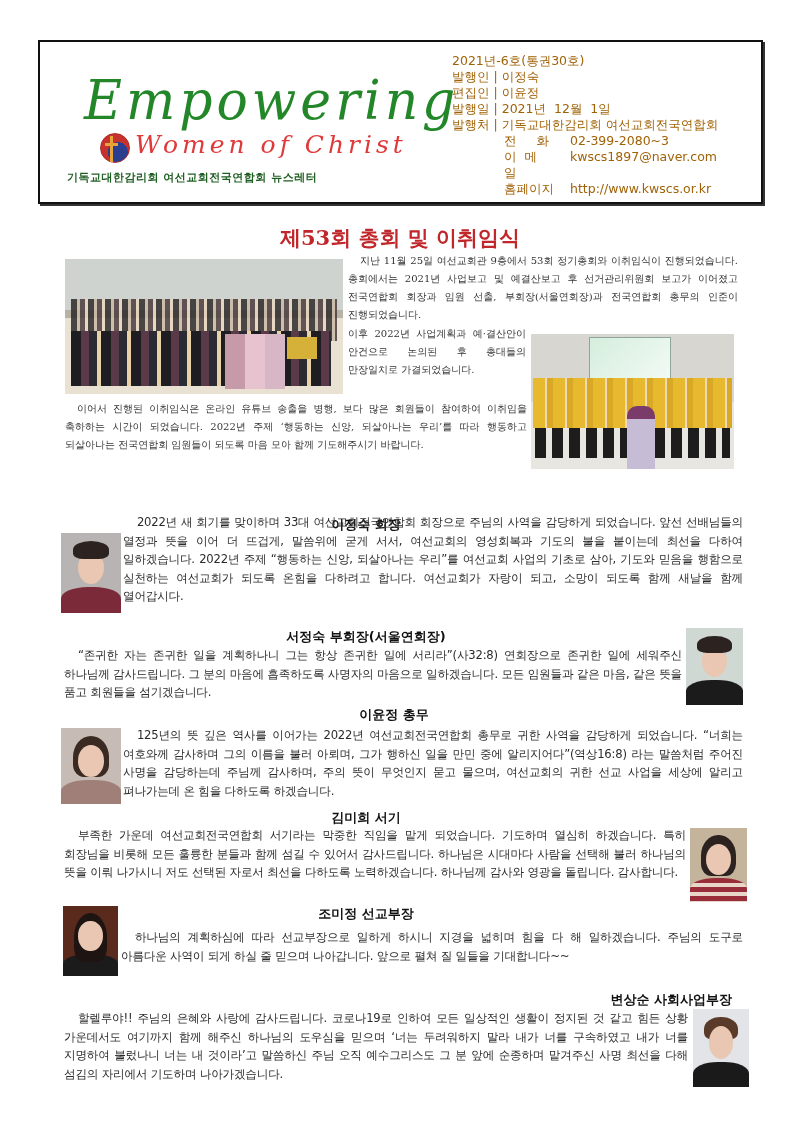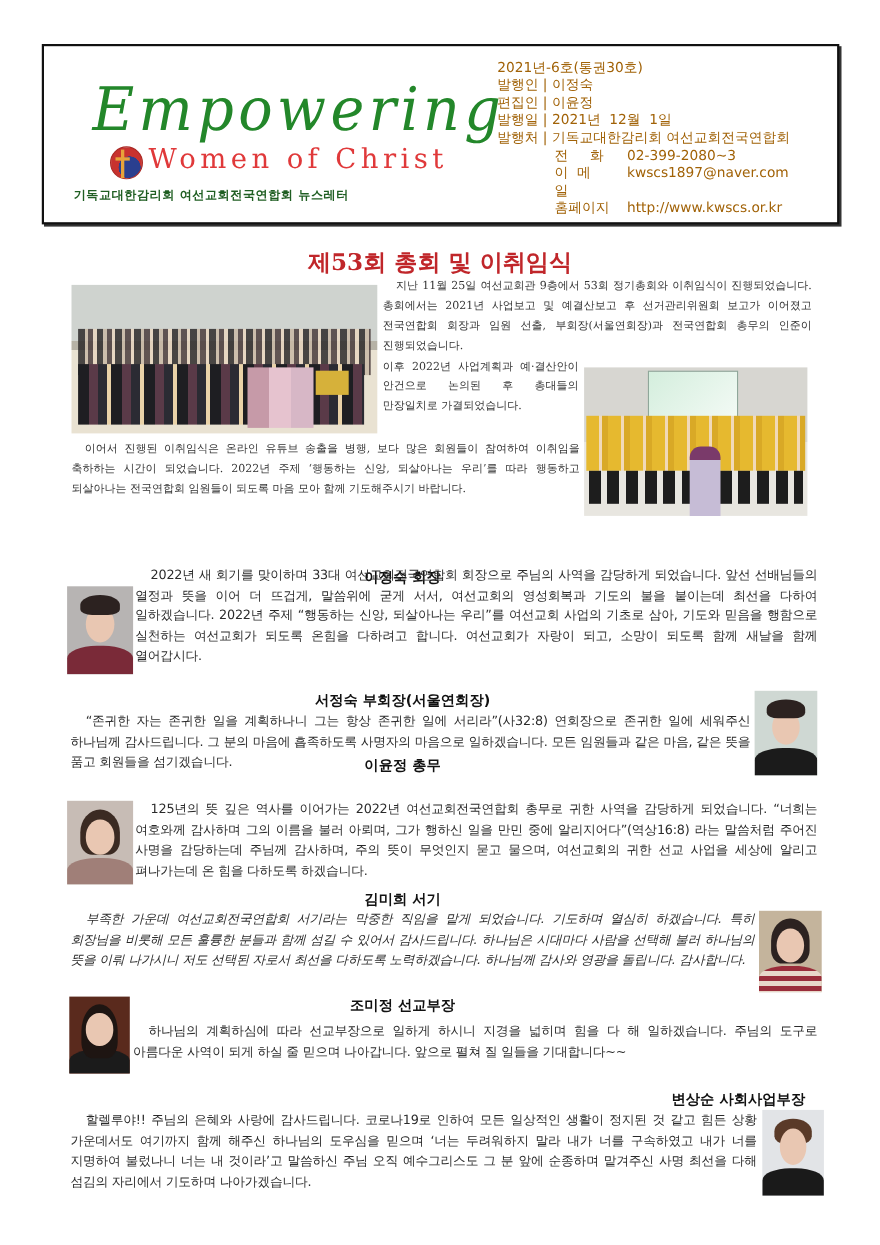--- a/index.html
+++ b/index.html
@@ -21,21 +21,21 @@
   .emblem {
     position: absolute; left: 60px; top: 91px; width: 30px; height: 30px;
     border-radius: 50%;
     background: radial-gradient(circle at 60% 65%, #2a3f8f 0 40%, #c8322e 41% 100%);
     border: 1px solid #aa2a26;
   }
   .emblem .cross-v { position: absolute; left: 9px; top: 2px; width: 3px; height: 26px; background: #e7a43a; }
   .emblem .cross-h { position: absolute; left: 4px; top: 9px; width: 13px; height: 3px; background: #e7a43a; }
   .logo-sub {
     position: absolute; left: 95px; top: 88px;
-    font-family: "DejaVu Serif", serif; 
+    font-family: "DejaVu Serif", serif; font-style: italic;
     font-size: 25px; letter-spacing: 4px; color: #e0393a;
   }
   .logo-org {
     position: absolute; left: 27px; top: 128px;
     font-size: 11px; font-weight: bold; color: #1f5e22; letter-spacing: 0.5px;
   }
   .pubinfo {
     position: absolute; left: 412px; top: 11px; font-size: 12.5px; line-height: 16px; color: #a16207;
   }
   .pubinfo .row { display: flex; white-space: nowrap; }
@@ -217,35 +217,35 @@
 <div class="sec-text indent" style="left:123px; top:513px; width:620px;">2022년 새 회기를 맞이하며 33대 여선교회전국연합회 회장으로 주님의 사역을 감당하게 되었습니다. 앞선 선배님들의 열정과 뜻을 이어 더 뜨겁게, 말씀위에 굳게 서서, 여선교회의 영성회복과 기도의 불을 붙이는데 최선을 다하여 일하겠습니다. 2022년 주제 “행동하는 신앙, 되살아나는 우리”를 여선교회 사업의 기초로 삼아, 기도와 믿음을 행함으로 실천하는 여선교회가 되도록 온힘을 다하려고 합니다. 여선교회가 자랑이 되고, 소망이 되도록 함께 새날을 함께 열어갑시다.</div>
 
 <div class="section-title" style="top:628px;">서정숙 부회장(서울연회장)</div>
 <div class="portrait p2">
     <div class="body"></div>
     <div class="face"></div>
     <div class="hair" style="height:22%;"></div>
   </div>
 <div class="sec-text indent" style="left:64px; top:646px; width:618px;">“존귀한 자는 존귀한 일을 계획하나니 그는 항상 존귀한 일에 서리라”(사32:8) 연회장으로 존귀한 일에 세워주신 하나님께 감사드립니다. 그 분의 마음에 흡족하도록 사명자의 마음으로 일하겠습니다. 모든 임원들과 같은 마음, 같은 뜻을 품고 회원들을 섬기겠습니다.</div>
 
-<div class="section-title" style="top:687px;">이윤정 총무</div>
+<div class="section-title" style="top:706px;margin-left:28px;">이윤정 총무</div>
 <div class="portrait p3">
     <div class="body"></div>
     <div class="hair"></div>
     <div class="face"></div>
   </div>
 <div class="sec-text indent" style="left:123px; top:726px; width:620px;">125년의 뜻 깊은 역사를 이어가는 2022년 여선교회전국연합회 총무로 귀한 사역을 감당하게 되었습니다. “너희는 여호와께 감사하며 그의 이름을 불러 아뢰며, 그가 행하신 일을 만민 중에 알리지어다”(역상16:8) 라는 말씀처럼 주어진 사명을 감당하는데 주님께 감사하며, 주의 뜻이 무엇인지 묻고 물으며, 여선교회의 귀한 선교 사업을 세상에 알리고 펴나가는데 온 힘을 다하도록 하겠습니다.</div>
 
 <div class="section-title" style="top:809px;">김미희 서기</div>
 <div class="portrait p4">
     <div class="body"></div>
     <div class="hair" style="height:55%;"></div>
     <div class="face"></div>
   </div>
-<div class="sec-text indent" style="left:64px; top:826px; width:622px;font-style:italic;">부족한 가운데 여선교회전국연합회 서기라는 막중한 직임을 맡게 되었습니다. 기도하며 열심히 하겠습니다. 특히 회장님을 비롯해 모든 훌륭한 분들과 함께 섬길 수 있어서 감사드립니다. 하나님은 시대마다 사람을 선택해 불러 하나님의 뜻을 이뤄 나가시니 저도 선택된 자로서 최선을 다하도록 노력하겠습니다. 하나님께 감사와 영광을 돌립니다. 감사합니다.</div>
+<div class="sec-text indent" style="left:64px; top:826px; width:622px;">부족한 가운데 여선교회전국연합회 서기라는 막중한 직임을 맡게 되었습니다. 기도하며 열심히 하겠습니다. 특히 회장님을 비롯해 모든 훌륭한 분들과 함께 섬길 수 있어서 감사드립니다. 하나님은 시대마다 사람을 선택해 불러 하나님의 뜻을 이뤄 나가시니 저도 선택된 자로서 최선을 다하도록 노력하겠습니다. 하나님께 감사와 영광을 돌립니다. 감사합니다.</div>
 
 <div class="section-title" style="top:873px;margin-top:32px;">조미정 선교부장</div>
 <div class="portrait p5">
     <div class="body"></div>
     <div class="hair"></div>
     <div class="face"></div>
   </div>
 <div class="sec-text indent" style="left:121px; top:928px; width:622px;">하나님의 계획하심에 따라 선교부장으로 일하게 하시니 지경을 넓히며 힘을 다 해 일하겠습니다. 주님의 도구로 아름다운 사역이 되게 하실 줄 믿으며 나아갑니다. 앞으로 펼쳐 질 일들을 기대합니다~~</div>
 
 <div class="section-title" style="top:991px;text-align:right;">변상순 사회사업부장</div>

